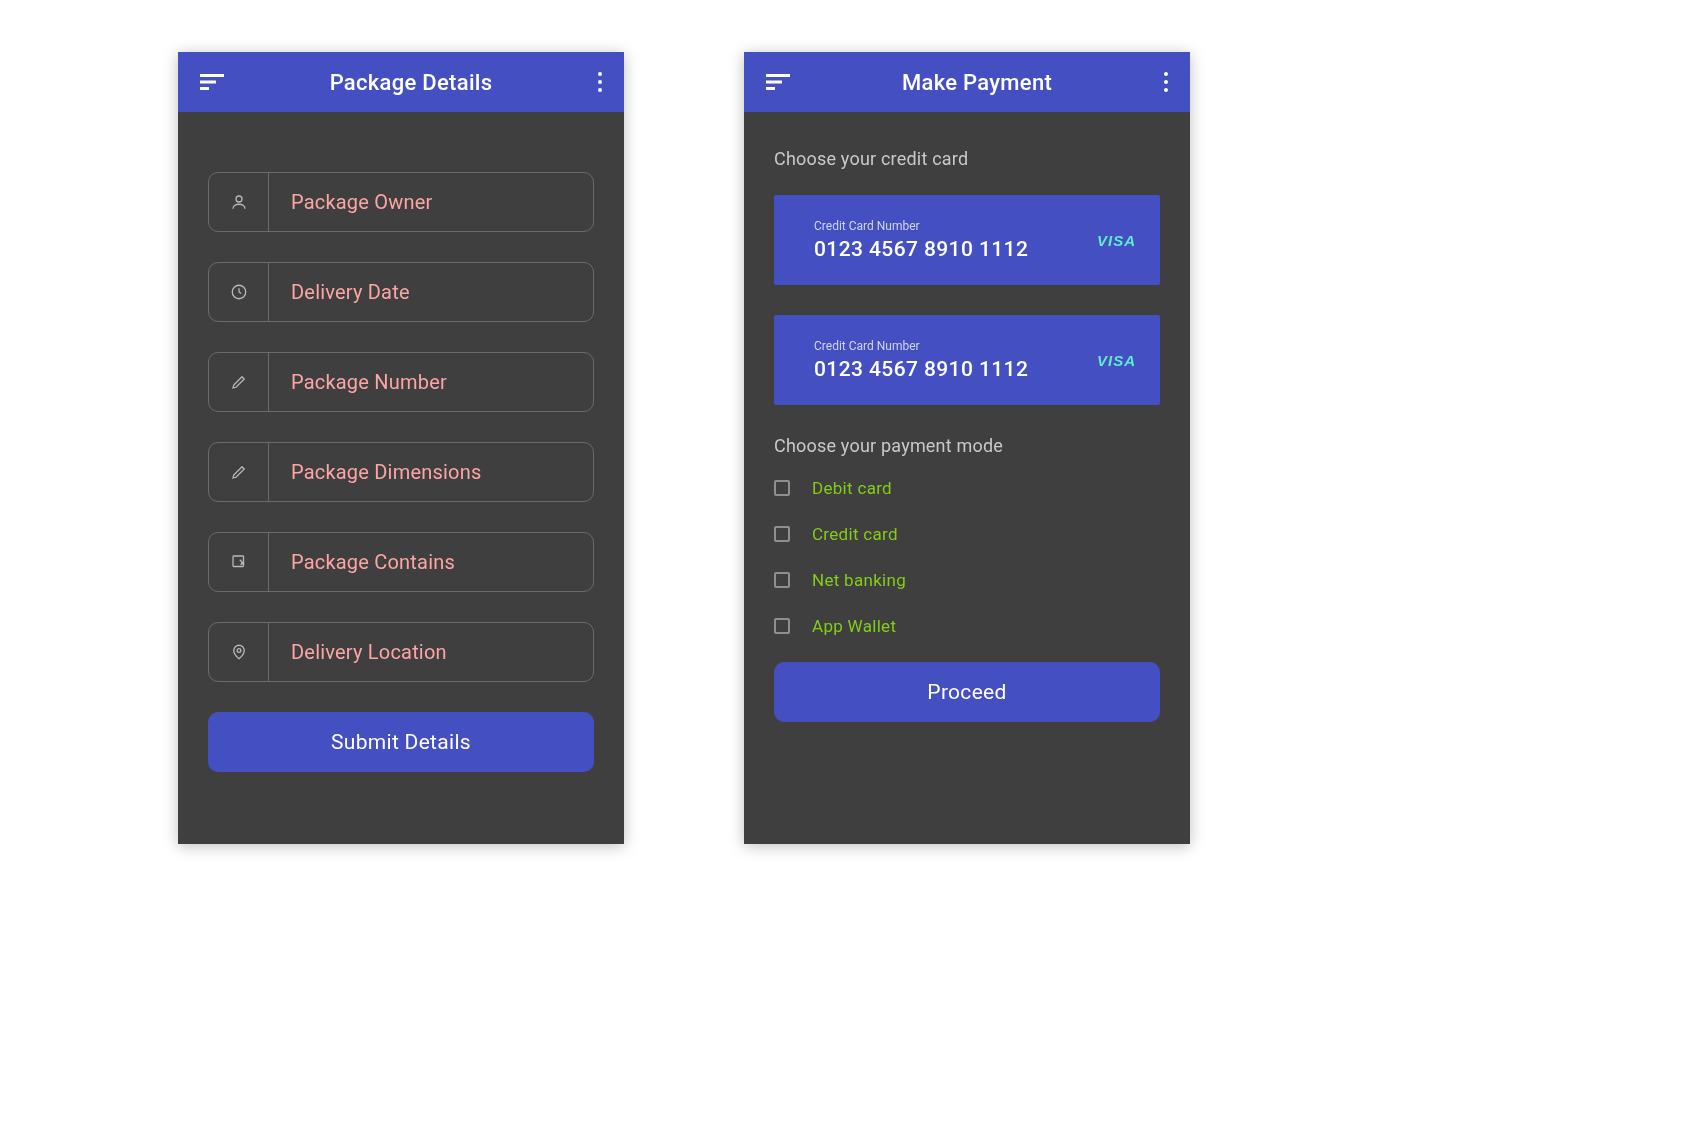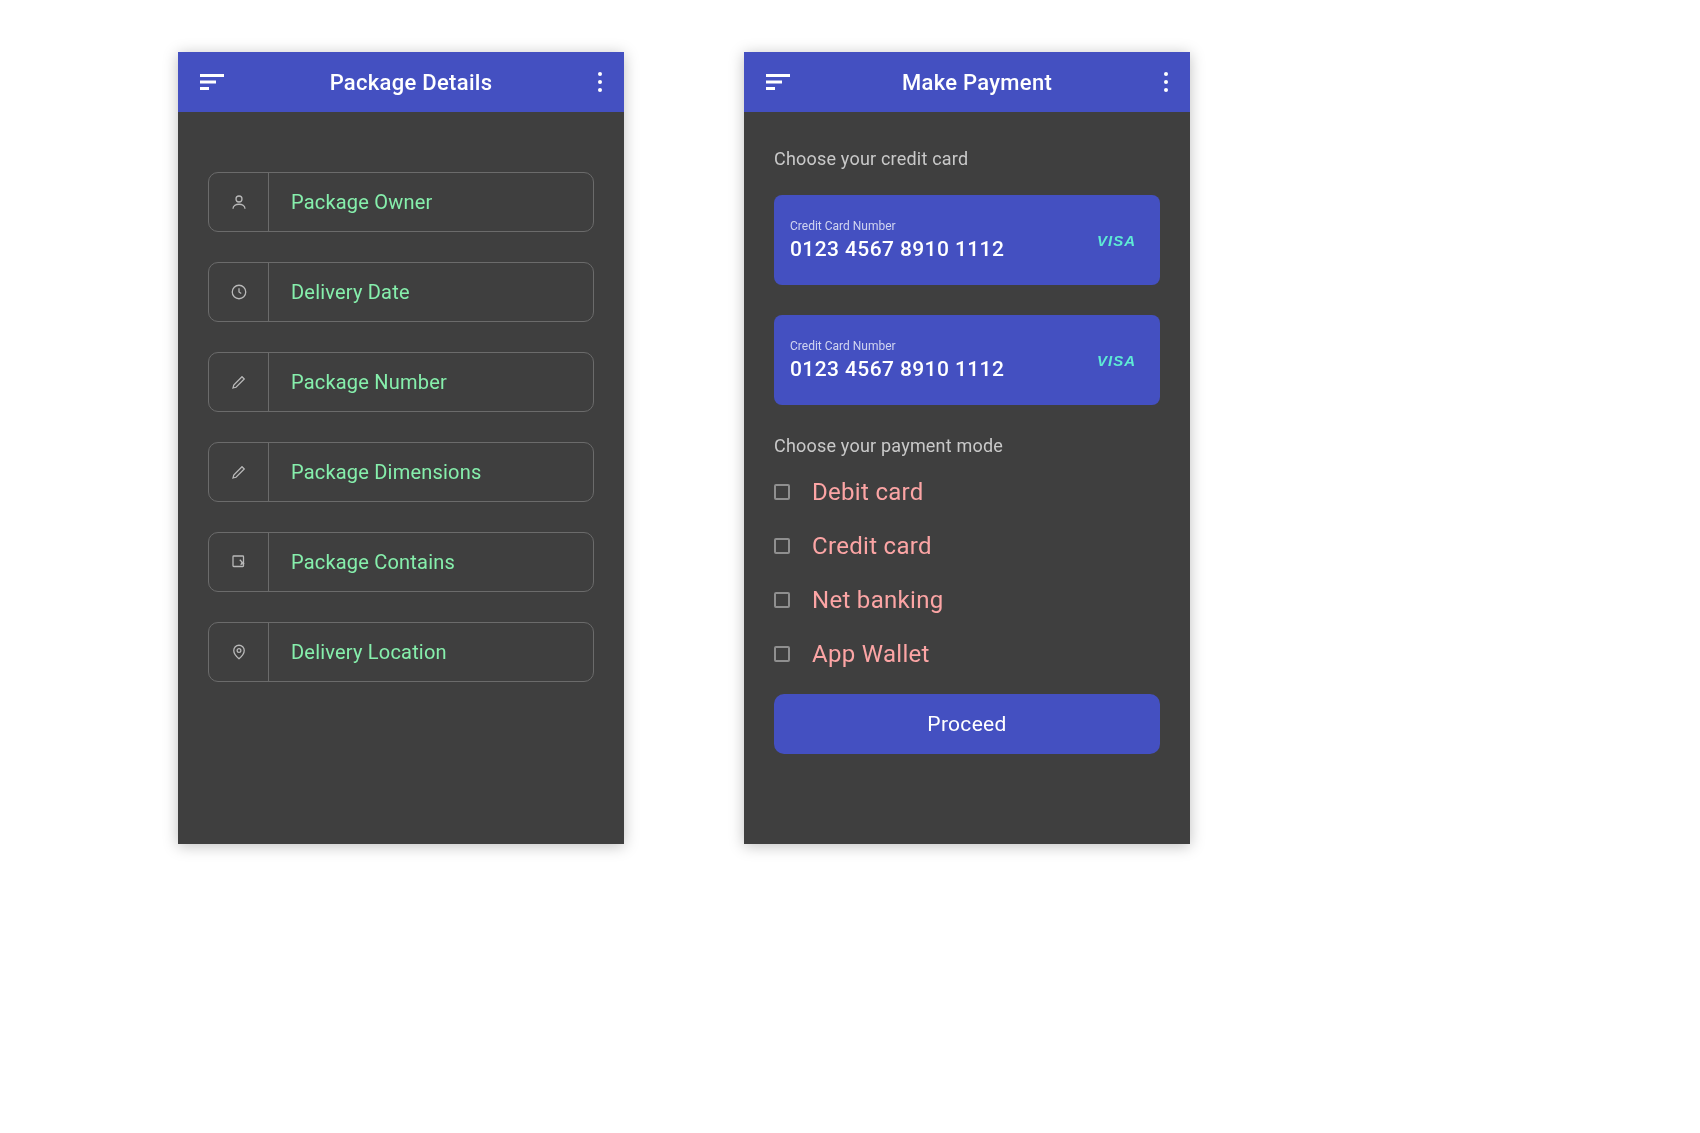--- a/index.html
+++ b/index.html
@@ -64,21 +64,21 @@
       overflow: hidden;
     }
     .field-icon {
       width: 60px; height: 100%;
       border-right: 1px solid #6b6b6b;
       display: flex; align-items: center; justify-content: center;
     }
     .field-icon svg { stroke: #b9b9b9; }
     .field-label {
       padding-left: 22px;
-      color: #86efac;
+      color: #fca5a5;
       font-size: 20px;
       font-weight: 400;
       letter-spacing: 0.2px;
     }
     .submit-btn {
       margin-top: 0;
       height: 60px;
       background: #4450c1;
       border-radius: 10px;
       display: flex; align-items: center; justify-content: center;
@@ -91,22 +91,22 @@
     
     .pay-area { padding: 36px 30px 0 30px; }
     .section-title {
       color: #c9c9c9;
       font-size: 18px;
       letter-spacing: 0.2px;
       margin-bottom: 26px;
     }
     .card {
       background: #4450c1;
-      border-radius: 8px;
-      padding: 18px 16px;
+      border-radius: 2px;
+      padding: 18px 40px;
       margin-bottom: 30px;
       position: relative;
       height: 90px;
       display: flex; flex-direction: column; justify-content: center;
     }
     .card .cc-label {
       color: #d0d4f0;
       font-size: 12px;
       margin-bottom: 4px;
     }
@@ -133,22 +133,22 @@
       margin-bottom: 26px;
       cursor: pointer;
     }
     .mode-row .box {
       width: 16px; height: 16px;
       border: 2px solid #8f8f8f;
       border-radius: 2px;
       flex-shrink: 0;
     }
     .mode-row .mlabel {
-      color: #fca5a5;
-      font-size: 24px;
+      color: #84cc16;
+      font-size: 17px;
       letter-spacing: 0.3px;
     }
     .proceed-btn {
       margin-top: 18px;
       height: 60px;
       background: #4450c1;
       border-radius: 10px;
       display: flex; align-items: center; justify-content: center;
       color: #ffffff;
       font-size: 21px;
@@ -231,20 +231,23 @@
       <div class="field">
         <div class="field-icon">
           <svg width="18" height="18" viewBox="0 0 24 24" fill="none" stroke-width="1.7">
             <path d="M12 21s-7-6-7-11a7 7 0 0 1 14 0c0 5-7 11-7 11z"></path>
             <circle cx="12" cy="10" r="2.5"></circle>
           </svg>
         </div>
         <div class="field-label">Delivery Location</div>
       </div>
 
+      <div class="submit-btn">
+        <span>Submit Details</span>
+      </div>
     </div>
   </div>
 
   <div class="phone phone-right">
     <div class="appbar">
       <div class="hamburger">
         <svg width="24" height="16" viewBox="0 0 24 16" fill="none">
           <rect x="0" y="0" width="24" height="3" fill="#ffffff"></rect>
           <rect x="0" y="6.5" width="16" height="3" fill="#ffffff"></rect>
           <rect x="0" y="13" width="9" height="3" fill="#ffffff"></rect>

